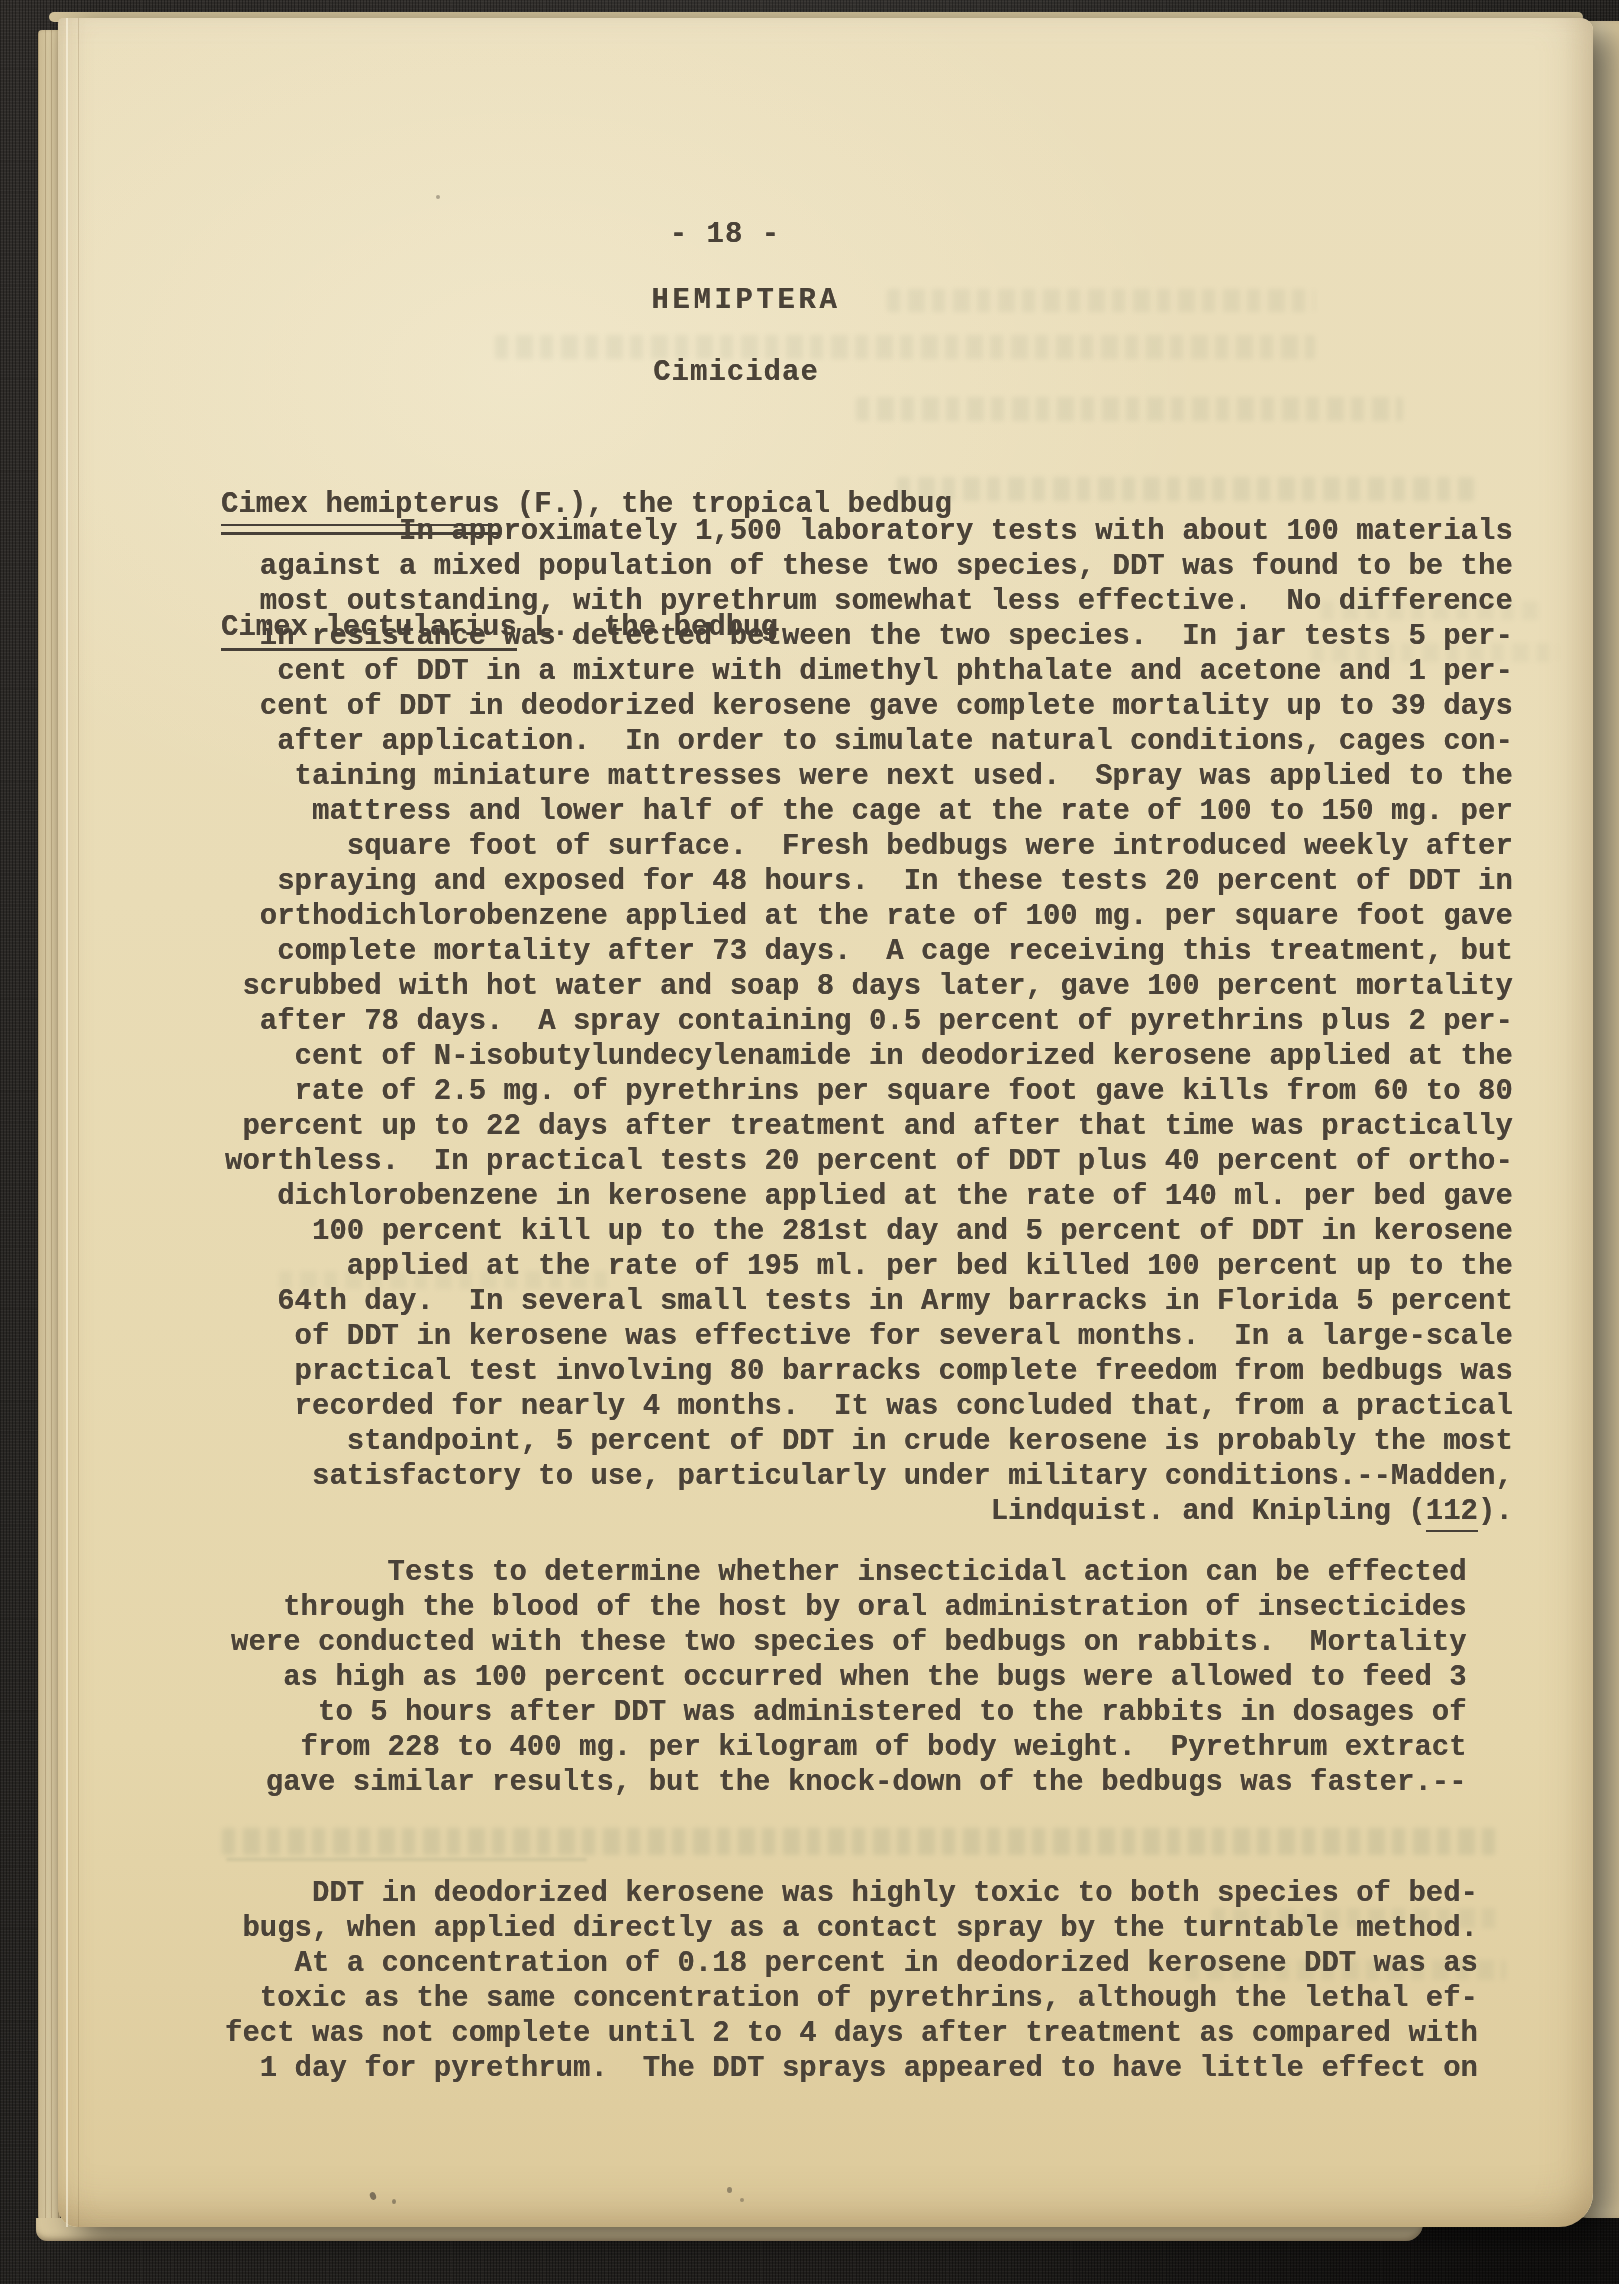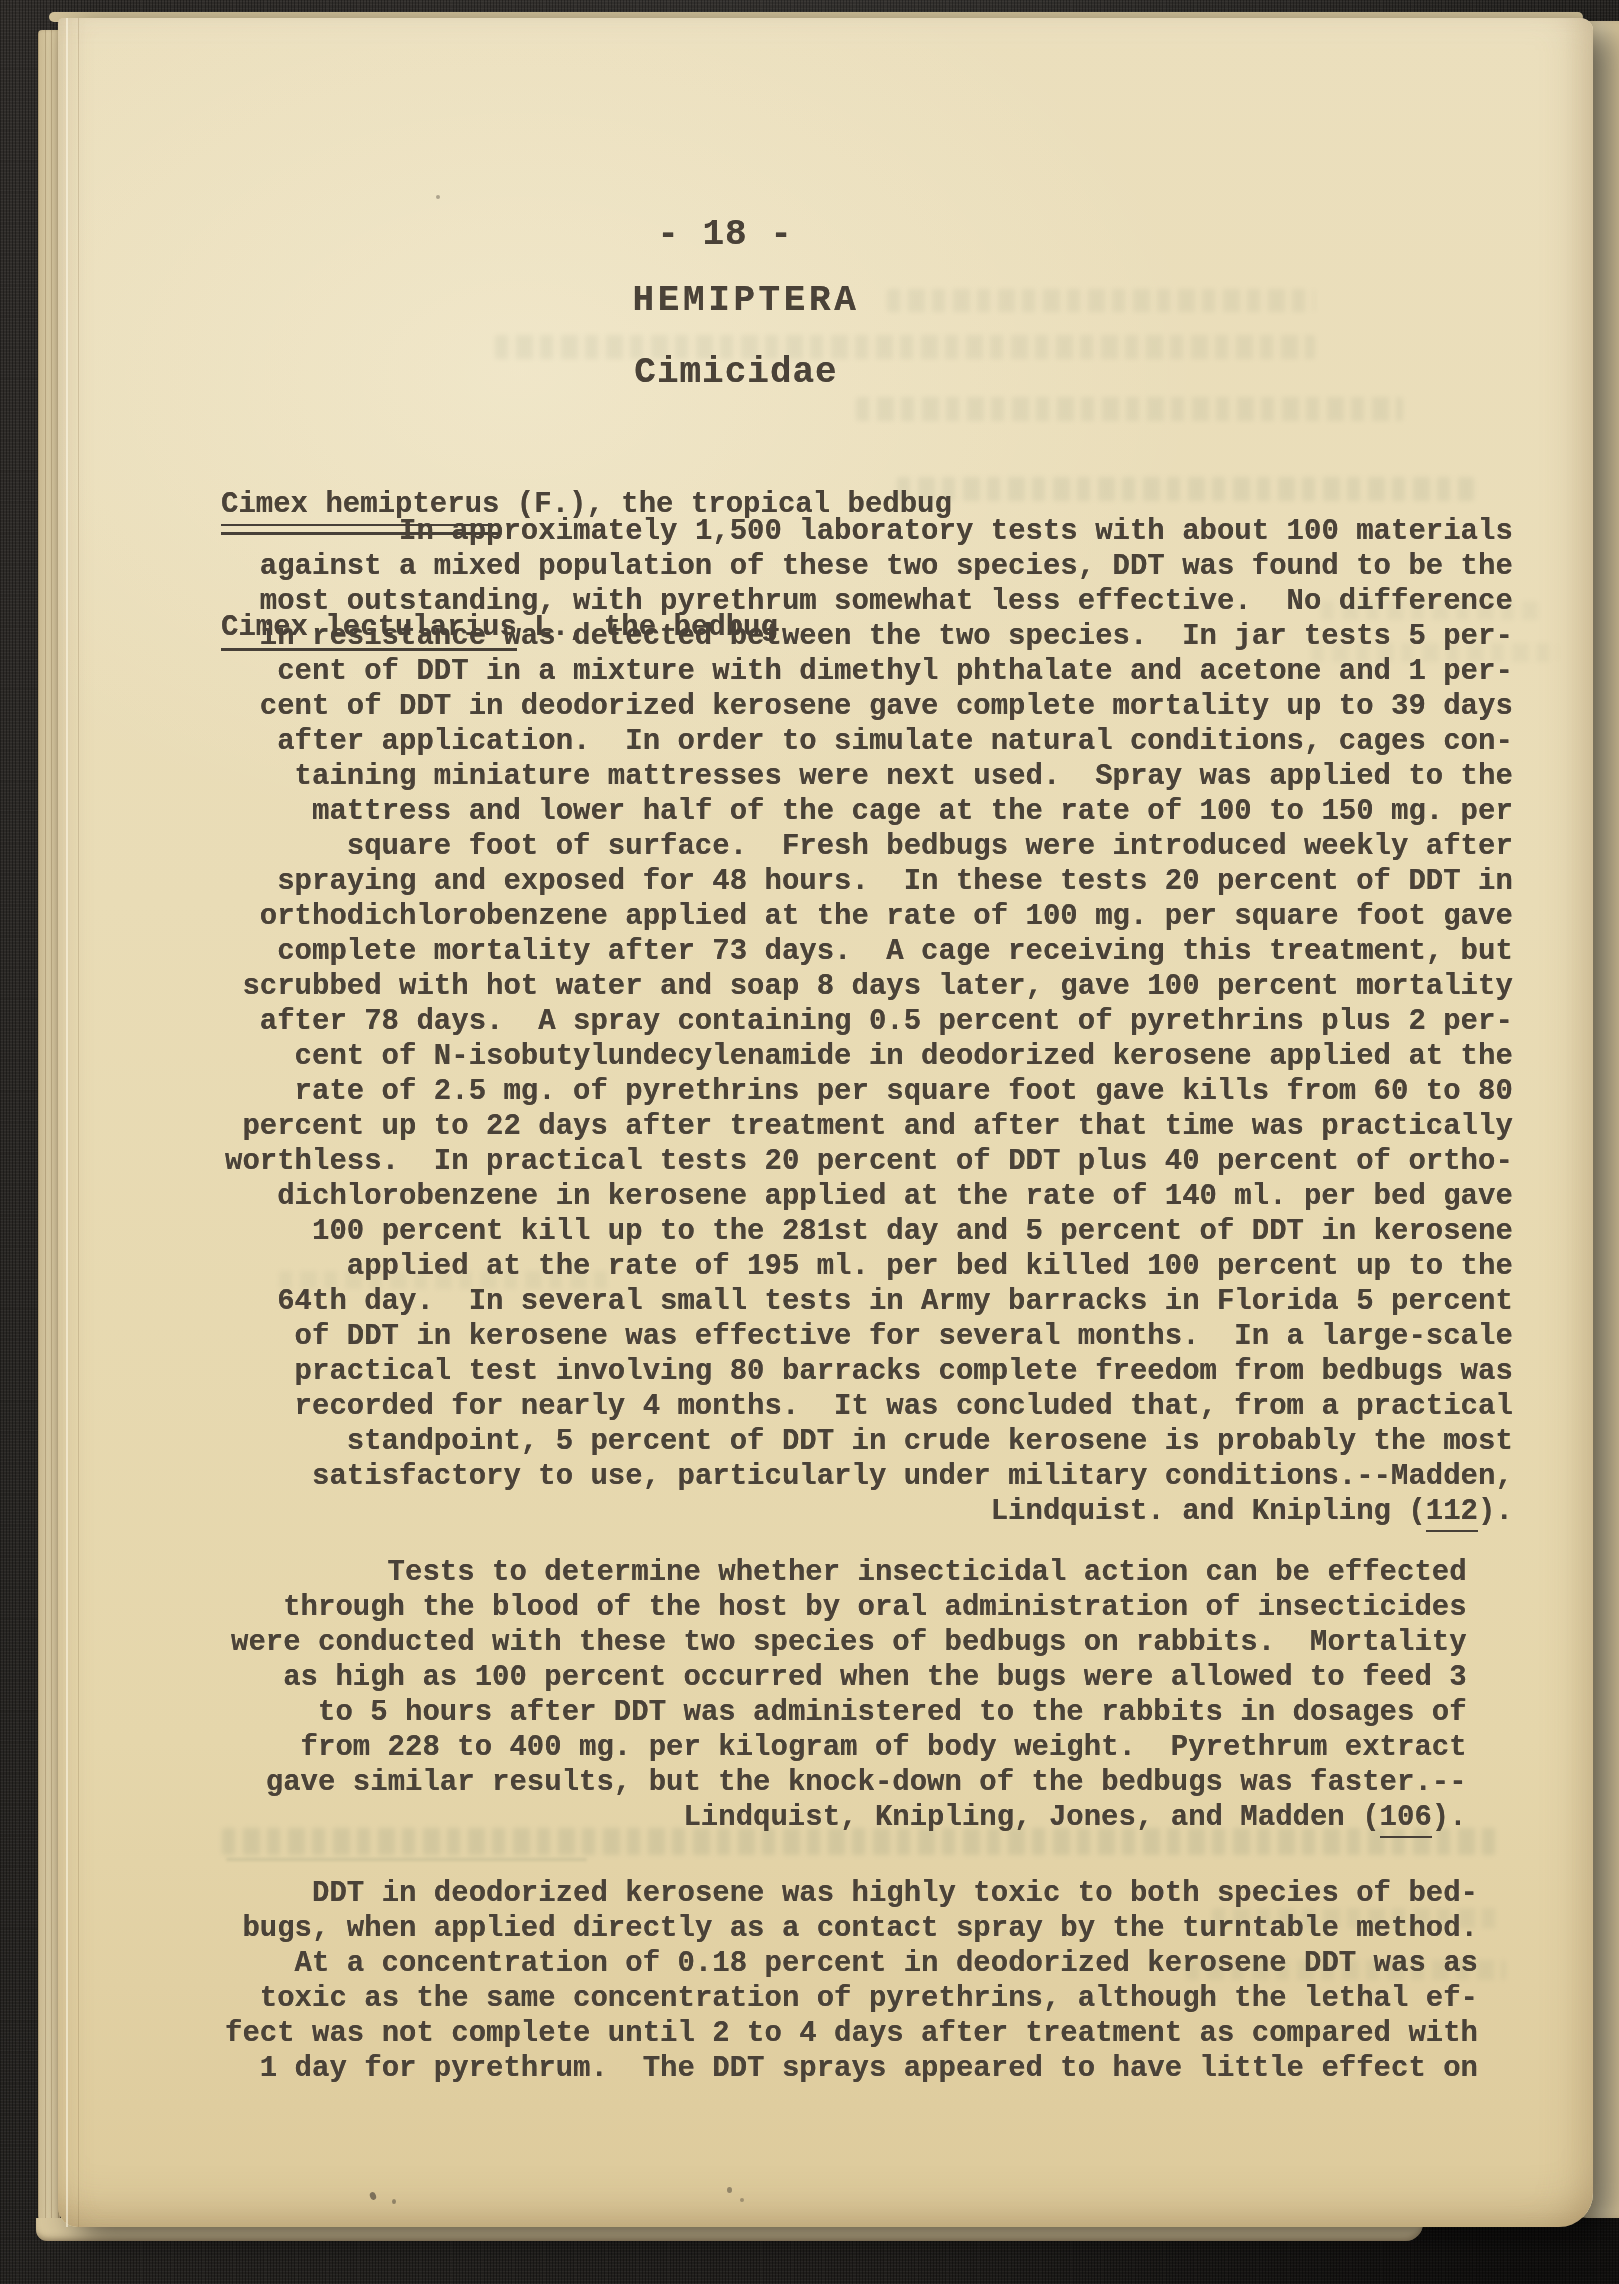--- a/index.html
+++ b/index.html
@@ -45,21 +45,21 @@
       inset -28px 0 44px -21.7px rgba(140,110,70,0.38),
       inset 21.7px 0 36px -24px rgba(150,120,80,0.30),
       inset 0 -34px 49px -27px rgba(130,100,60,0.38),
       inset 0 21.7px 37px -24px rgba(255,250,235,0.40),
       17.5px 11.3px 33px rgba(0,0,0,0.55);
   }
   .crease{position:absolute;top:0;height:100%;}
   .crease.c1{left:8.2px;width:1.5px;background:rgba(255,251,235,0.55);}
   .crease.c2{left:19.6px;width:1px;background:rgba(120,95,60,0.22);}
   .ink{color:#4a4238;text-shadow:0 0 0.6px rgba(70,62,52,0.75);font-weight:700;}
-  .hdr{position:absolute;transform:translateX(-50%);font-size:36px;line-height:29px;white-space:pre;}
+  .hdr{position:absolute;transform:translateX(-50%);font-size:29px;line-height:29px;white-space:pre;}
   .pageno{left:667px;top:202px;letter-spacing:1px;}
   .order{left:688px;top:268px;letter-spacing:3.6px;}
   .family{left:678px;top:340px;letter-spacing:1px;}
   .species{position:absolute;left:163px;top:394px;font-size:29px;line-height:37px;white-space:pre;}
   .sp-underline{display:inline-block;border-bottom:3.1px solid #474038;padding-bottom:1.5px;}
   .sp-underline2{display:inline-block;border-bottom:3.6px solid #474038;padding-bottom:6.2px;}
   .sp-underline2 .inner{display:inline-block;border-bottom:2.6px solid #474038;padding-bottom:1.5px;}
   .para{position:absolute;left:167px;font-size:29px;line-height:35px;text-align:right;}
   .para .body{display:block;white-space:pre;margin:0;font:inherit;}
   .p1{top:496px;}
@@ -148,21 +148,20 @@
     </div>
 
     <div class="ink para p2">
       <span class="body">     Tests to determine whether insecticidal action can be effected
 through the blood of the host by oral administration of insecticides
 were conducted with these two species of bedbugs on rabbits.  Mortality
 as high as 100 percent occurred when the bugs were allowed to feed 3
 to 5 hours after DDT was administered to the rabbits in dosages of
 from 228 to 400 mg. per kilogram of body weight.  Pyrethrum extract
 gave similar results, but the knock-down of the bedbugs was faster.--</span>
-      <div class="refline"><span>Lindquist, Knipling, Jones, and Madden (</span><span class="refnum">106</span><span>).</span></div>
     </div>
 
     <div class="ink para p3">
       <span class="body">     DDT in deodorized kerosene was highly toxic to both species of bed-
 bugs, when applied directly as a contact spray by the turntable method.
 At a concentration of 0.18 percent in deodorized kerosene DDT was as
 toxic as the same concentration of pyrethrins, although the lethal ef-
 fect was not complete until 2 to 4 days after treatment as compared with
 1 day for pyrethrum.  The DDT sprays appeared to have little effect on</span>
     </div>

